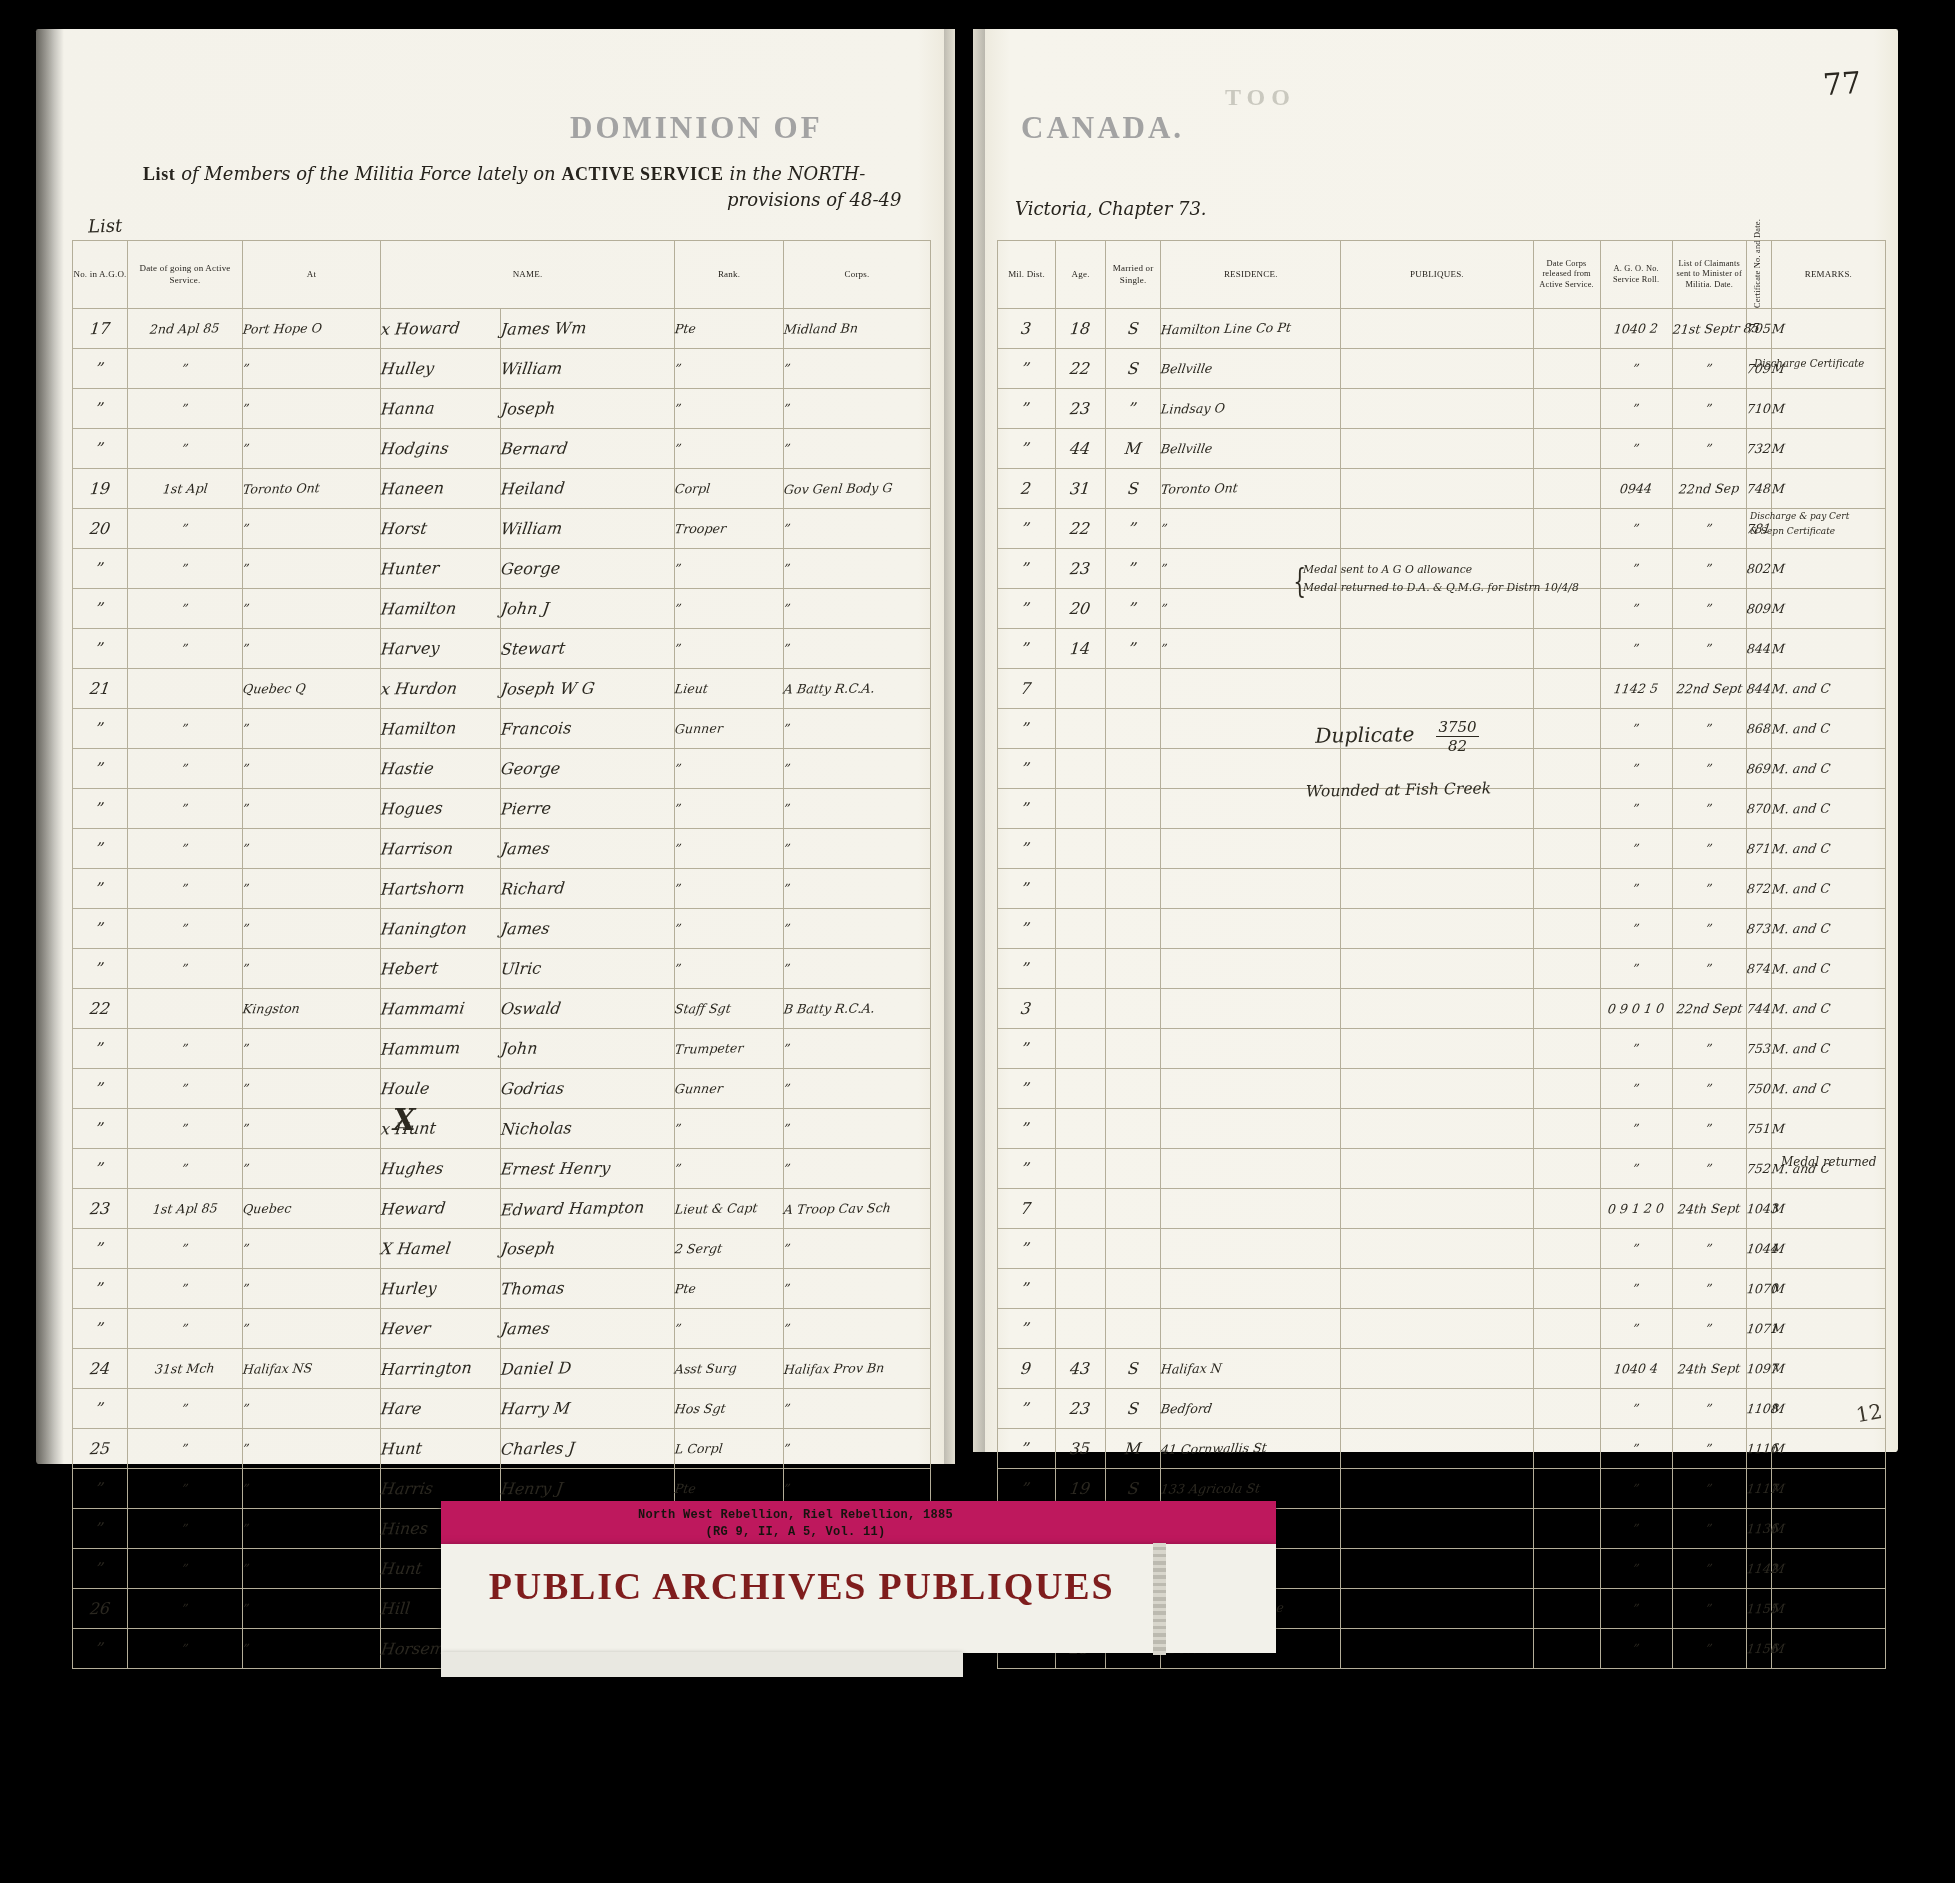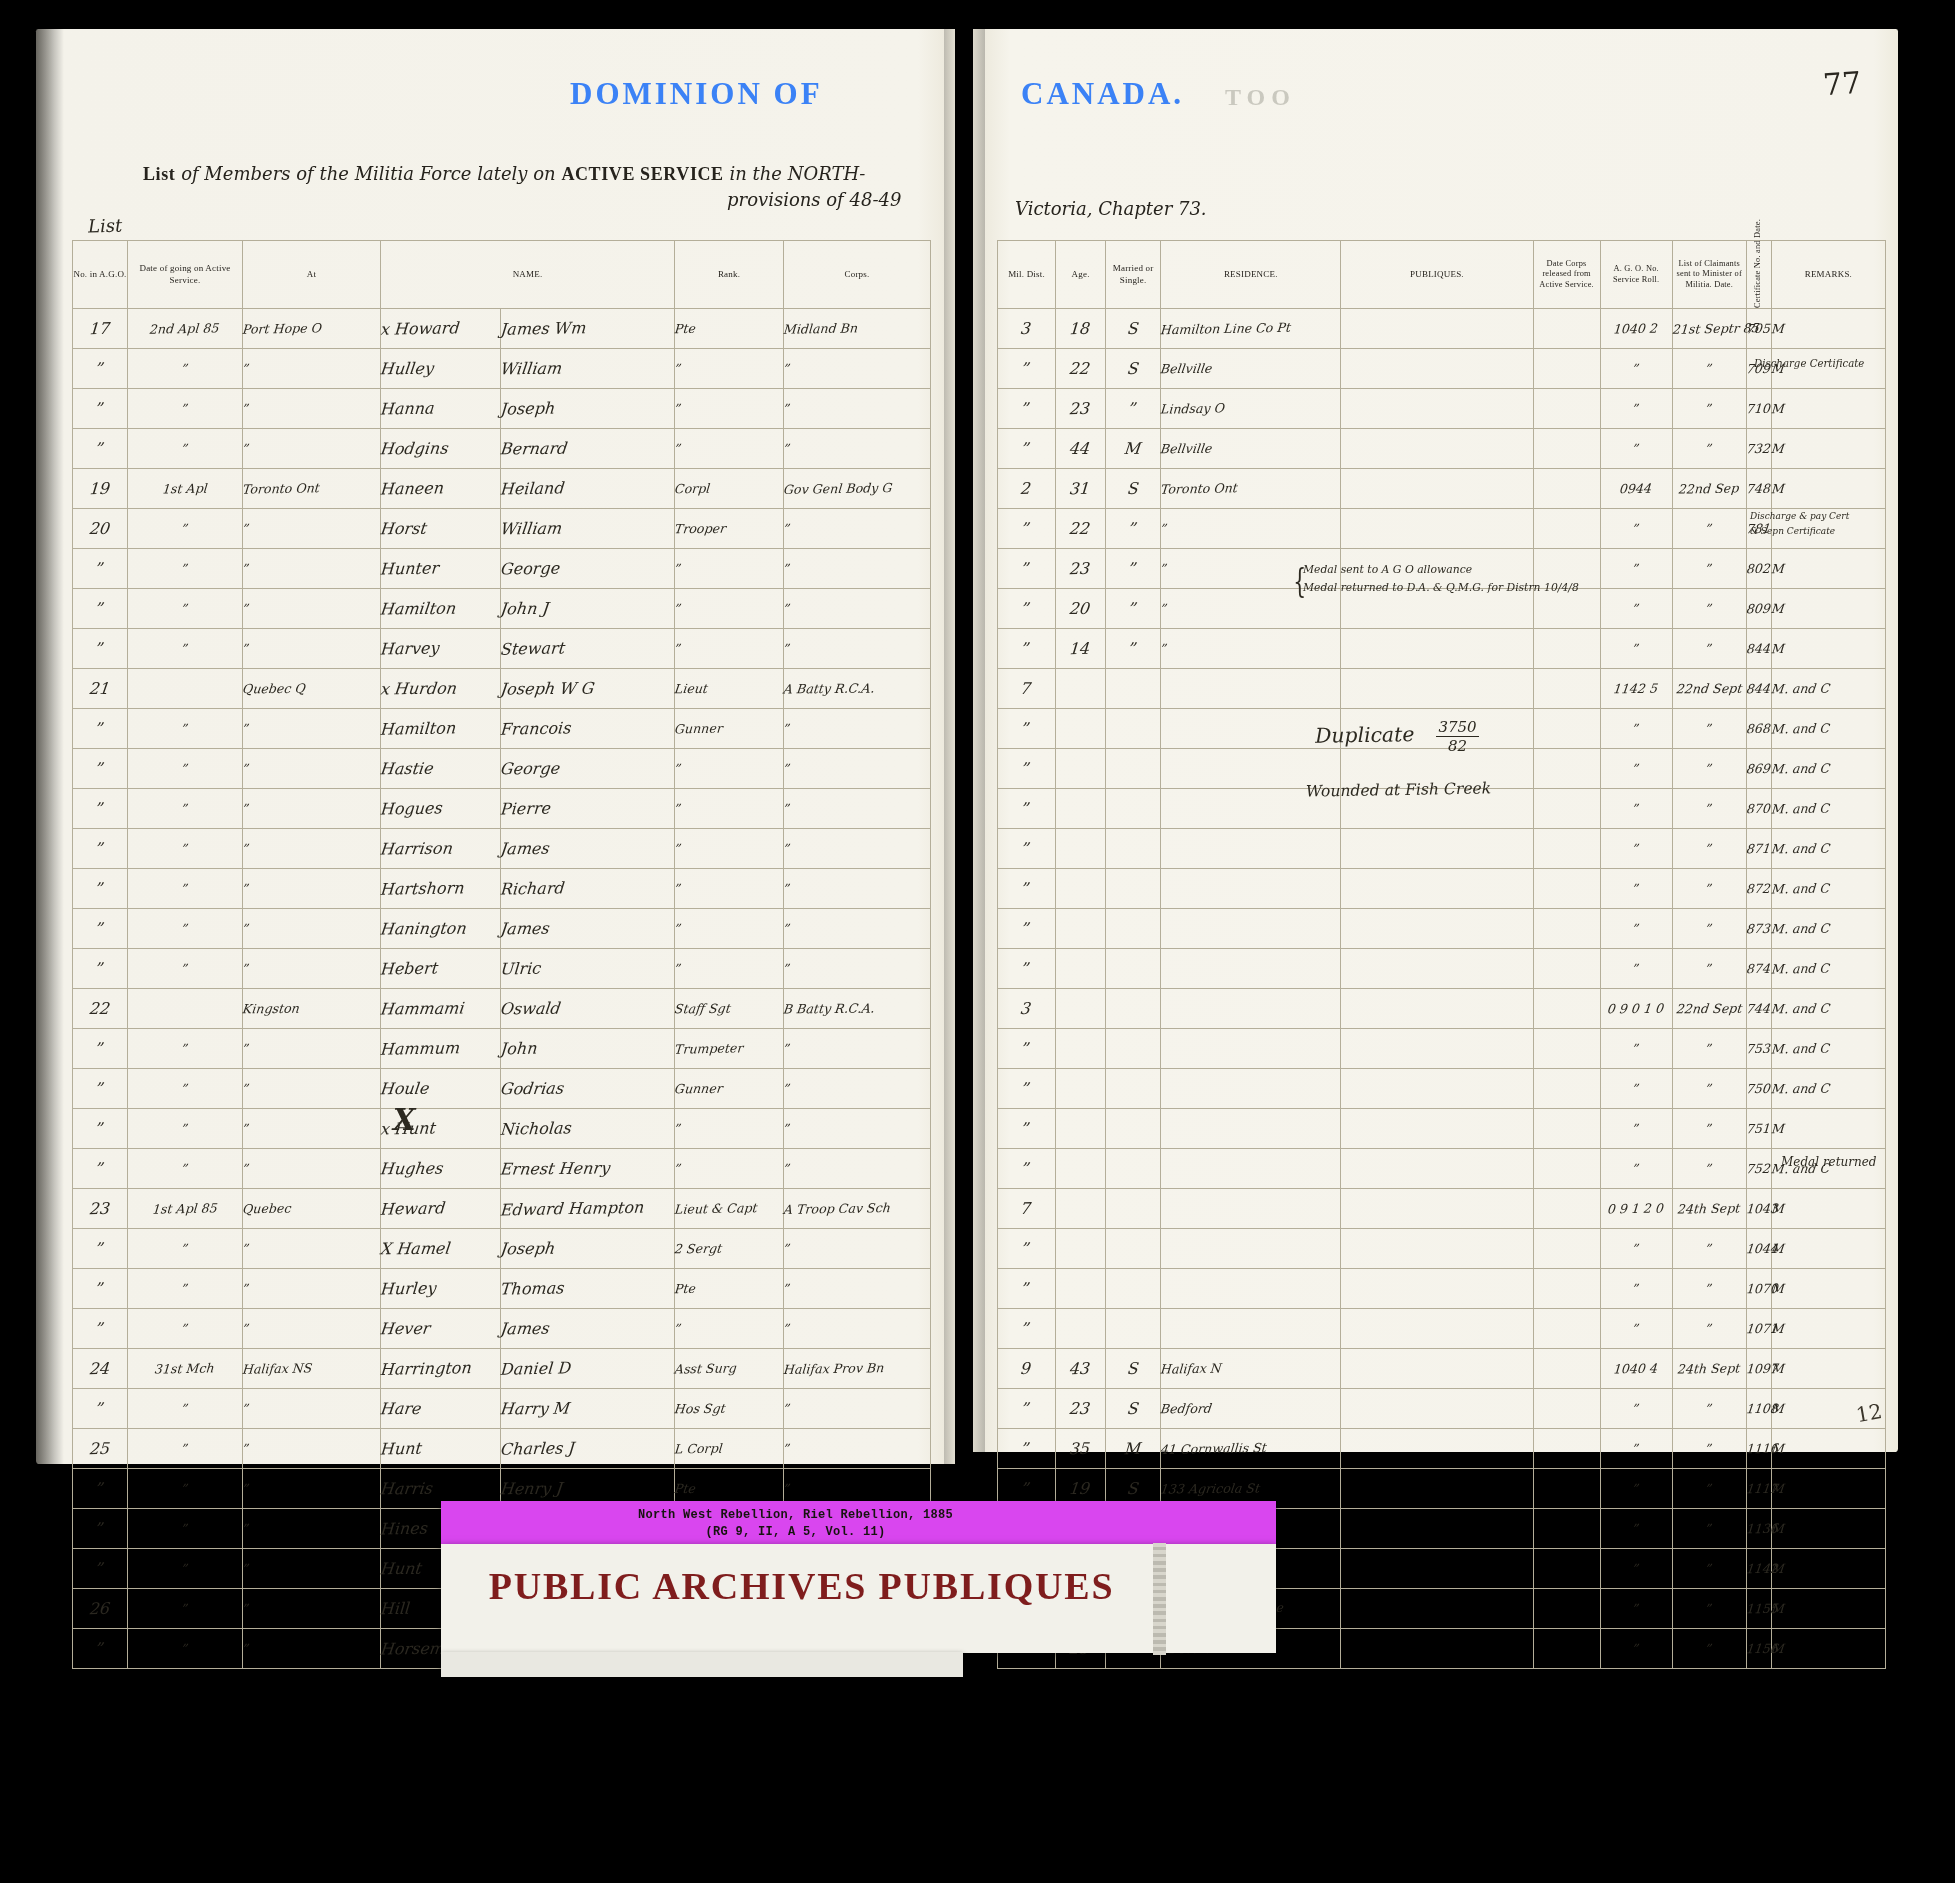--- a/index.html
+++ b/index.html
@@ -63,21 +63,22 @@
     background: linear-gradient(to right, rgba(0,0,0,0.55), rgba(0,0,0,0));
     pointer-events: none;
   }
 
   
   .hdr-big {
     position: absolute;
     font-family: "Liberation Serif", serif;
     font-weight: bold;
     letter-spacing: 3px;
-    color: #3b82f6;
+    color: #a3a3a3;
+    margin-top: 34px;
   }
   #title-left {
     left: 534px; top: 47px;
     font-size: 31px;
   }
   #title-right {
     left: 985px; top: 47px;
     font-size: 31px;
   }
   .hdr-script {
@@ -214,21 +215,21 @@
   
   #label-wrap {
     position: absolute;
     left: 441px; top: 1501px;
     width: 835px; height: 180px;
   }
   #label-top {
     position: absolute;
     left: 0; top: 0;
     width: 835px; height: 44px;
-    background: #d946ef;
+    background: #be185d;
     box-shadow: 0 1.2px 4.8px rgba(0,0,0,0.5);
   }
   #label-top-text {
     position: absolute;
     left: 0; top: 6px; width: 709px;
     text-align: center;
     font-family: "Liberation Mono", monospace;
     font-size: 12px;
     font-weight: bold;
     color: #16140f;

